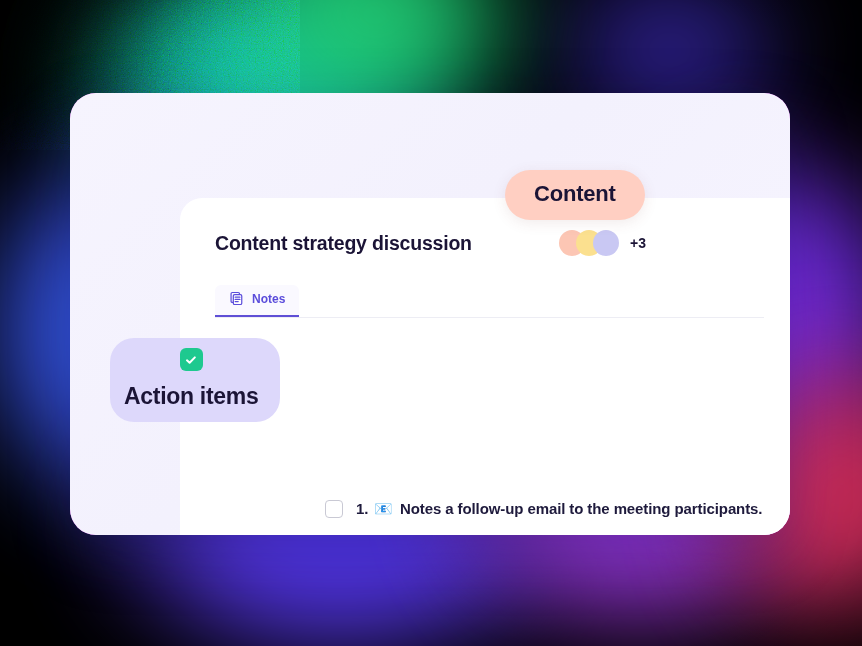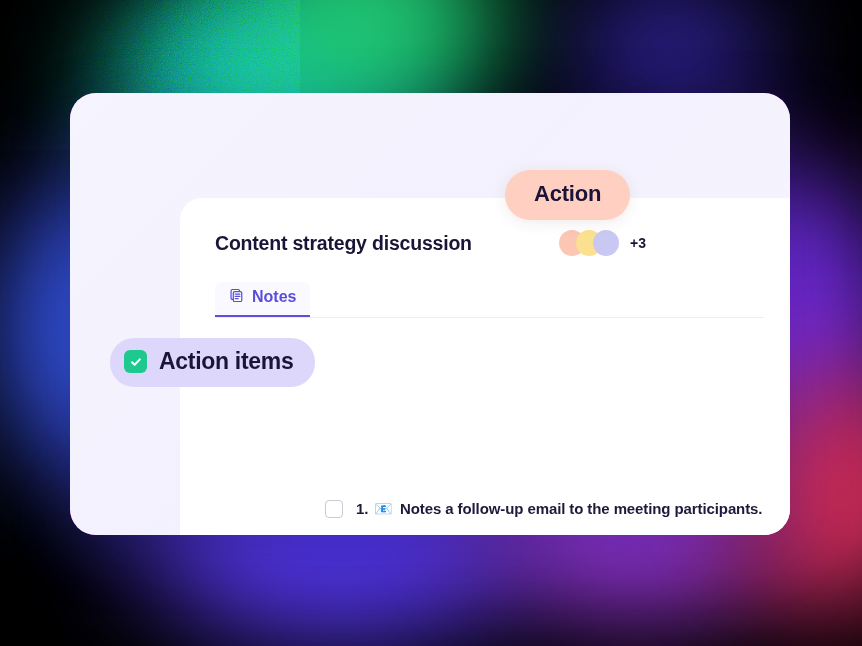--- a/index.html
+++ b/index.html
@@ -207,24 +207,24 @@
     top: 84px;
     height: 36px;
     display: flex;
     align-items: flex-end;
     gap: 4px;
     border-bottom: 1px solid #ededf4;
   }
 
   .tab {
     display: flex;
-    align-items: flex-start;
+    align-items: center;
     gap: 8px;
     padding: 6px 14px 9px;
-    font-size: 16px;
+    font-size: 12px;
     font-weight: bold;
     color: #3d3a52;
     cursor: pointer;
     border-bottom: 2.5px solid transparent;
     border-radius: 6px 6px 0 0;
   }
   .tab.active {
     color: #5b4ddb;
     background: #faf9ff;
     border-bottom-color: #5f4fd6;
@@ -236,20 +236,21 @@
     position: absolute;
     left: 110px;
     top: 338px;
     display: flex;
     align-items: center;
     gap: 12px;
     padding: 10px 22px 12px 14px;
     background: #ddd8fb;
     border-radius: 24px;
     z-index: 6;
+    flex-direction: column;
   }
   .action-pill .label {
     font-size: 23px;
     font-weight: bold;
     color: #1b1436;
     letter-spacing: -.3px;
   }
   .chk-green {
     width: 23px; height: 23px;
     border-radius: 6px;
@@ -366,21 +367,21 @@
 
         <div class="task">
           
           
         </div>
 
       </div>
     </div>
   </div>
 
-  <div class="summary-pill">Action</div>
+  <div class="summary-pill">Content</div>
 
   <div class="action-pill">
     <span class="chk-green">
       <svg width="14" height="14" viewBox="0 0 16 16" fill="none" stroke="#ffffff" stroke-width="2.3" stroke-linecap="round" stroke-linejoin="round">
         <path d="M3.4 8.4 L6.4 11.2 L12.4 5"></path>
       </svg>
     </span>
     <span class="label">Action items</span>
   </div>
 

